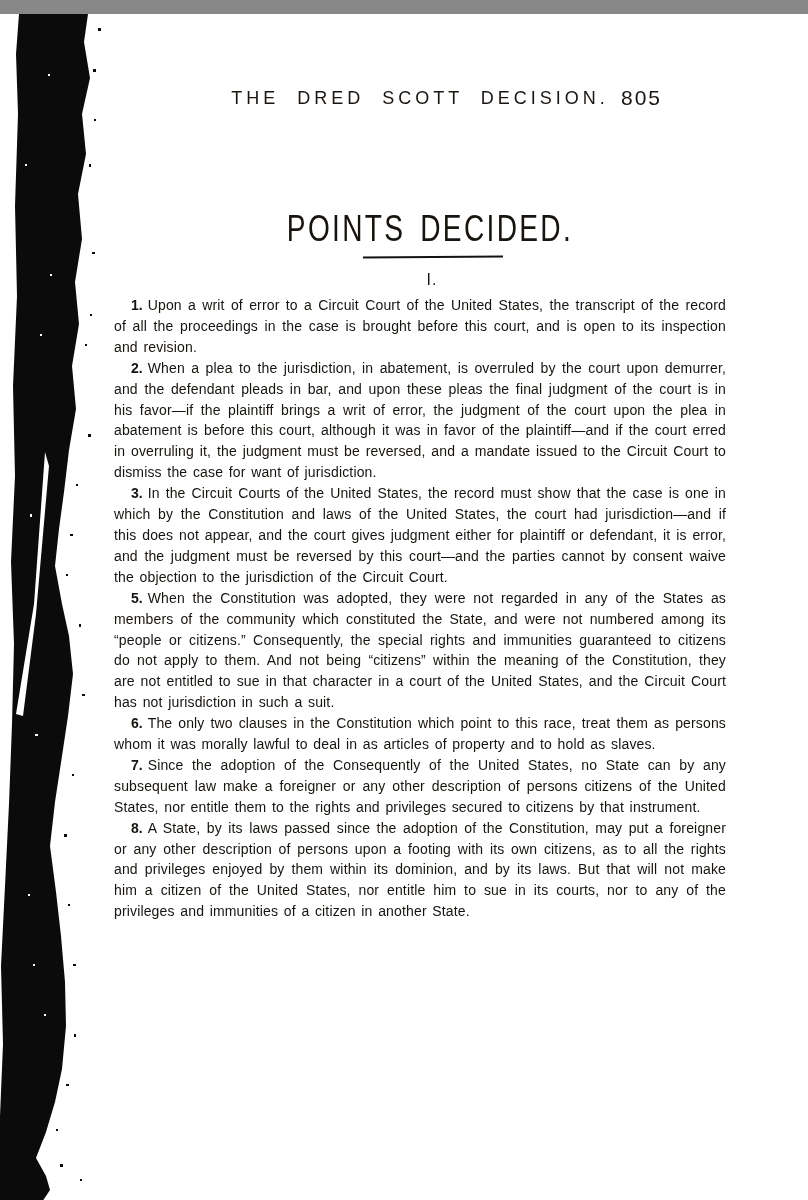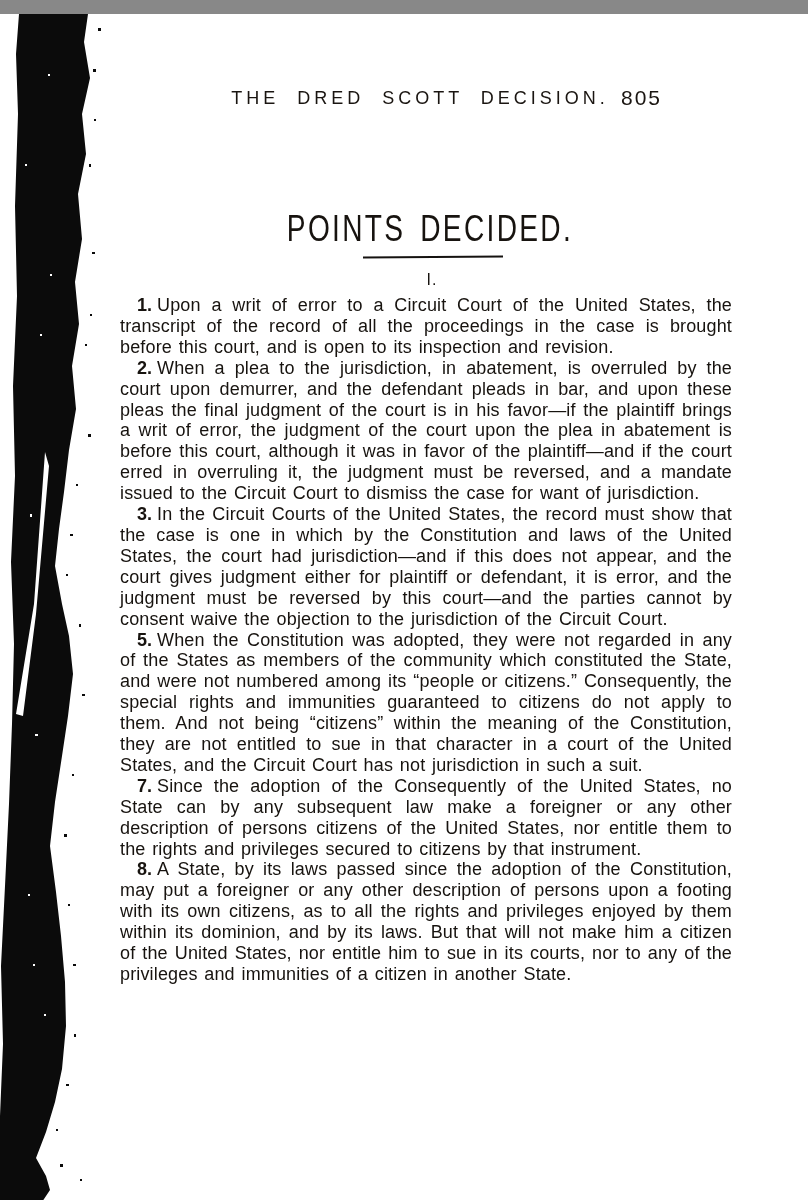--- a/index.html
+++ b/index.html
@@ -63,23 +63,23 @@
     position: absolute;
     top: 257px; left: 52px;
     width: 760px;
     text-align: center;
     font-size: 16px;
     letter-spacing: 1px;
     color: #17130f;
   }
   .points {
     position: absolute;
-    top: 281px; left: 120px;
+    top: 281px; left: 114px;
     width: 612px;
-    font-size: 18px;
+    font-size: 14px;
     line-height: 20.9px;
     text-align: justify;
     color: #17130f;
   }
   .point {
     margin: 0;
     text-indent: 17px;
     word-spacing: 1.6px;
     letter-spacing: 0.15px;
   }
@@ -140,17 +140,18 @@
 
   <div class="main-heading">POINTS DECIDED.</div>
   <div class="heading-rule"></div>
   <div class="section-numeral">I.</div>
 
   <div class="points">
     <p class="point"><span class="pt-num">1.</span><span>Upon a writ of error to a Circuit Court of the United States, the transcript of the record of all the proceedings in the case is brought before this court, and is open to its inspection and revision.</span></p>
     <p class="point"><span class="pt-num">2.</span><span>When a plea to the jurisdiction, in abatement, is overruled by the court upon demurrer, and the defendant pleads in bar, and upon these pleas the final judgment of the court is in his favor—if the plaintiff brings a writ of error, the judgment of the court upon the plea in abatement is before this court, although it was in favor of the plaintiff—and if the court erred in overruling it, the judgment must be reversed, and a mandate issued to the Circuit Court to dismiss the case for want of jurisdiction.</span></p>
     <p class="point"><span class="pt-num">3.</span><span>In the Circuit Courts of the United States, the record must show that the case is one in which by the Constitution and laws of the United States, the court had jurisdiction—and if this does not appear, and the court gives judgment either for plaintiff or defendant, it is error, and the judgment must be reversed by this court—and the parties cannot by consent waive the objection to the jurisdiction of the Circuit Court.</span></p>
     <p class="point"><span class="pt-num">5.</span><span>When the Constitution was adopted, they were not regarded in any of the States as members of the community which constituted the State, and were not numbered among its “people or citizens.” Consequently, the special rights and immunities guaranteed to citizens do not apply to them. And not being “citizens” within the meaning of the Constitution, they are not entitled to sue in that character in a court of the United States, and the Circuit Court has not jurisdiction in such a suit.</span></p>
+    <p class="point"><span class="pt-num">6.</span><span>The only two clauses in the Constitution which point to this race, treat them as persons whom it was morally lawful to deal in as articles of property and to hold as slaves.</span></p>
     <p class="point"><span class="pt-num">7.</span><span>Since the adoption of the Consequently of the United States, no State can by any subsequent law make a foreigner or any other description of persons citizens of the United States, nor entitle them to the rights and privileges secured to citizens by that instrument.</span></p>
     <p class="point"><span class="pt-num">8.</span><span>A State, by its laws passed since the adoption of the Constitution, may put a foreigner or any other description of persons upon a footing with its own citizens, as to all the rights and privileges enjoyed by them within its dominion, and by its laws. But that will not make him a citizen of the United States, nor entitle him to sue in its courts, nor to any of the privileges and immunities of a citizen in another State.</span></p>
   </div>
 
 </div>
 
 </body></html>

